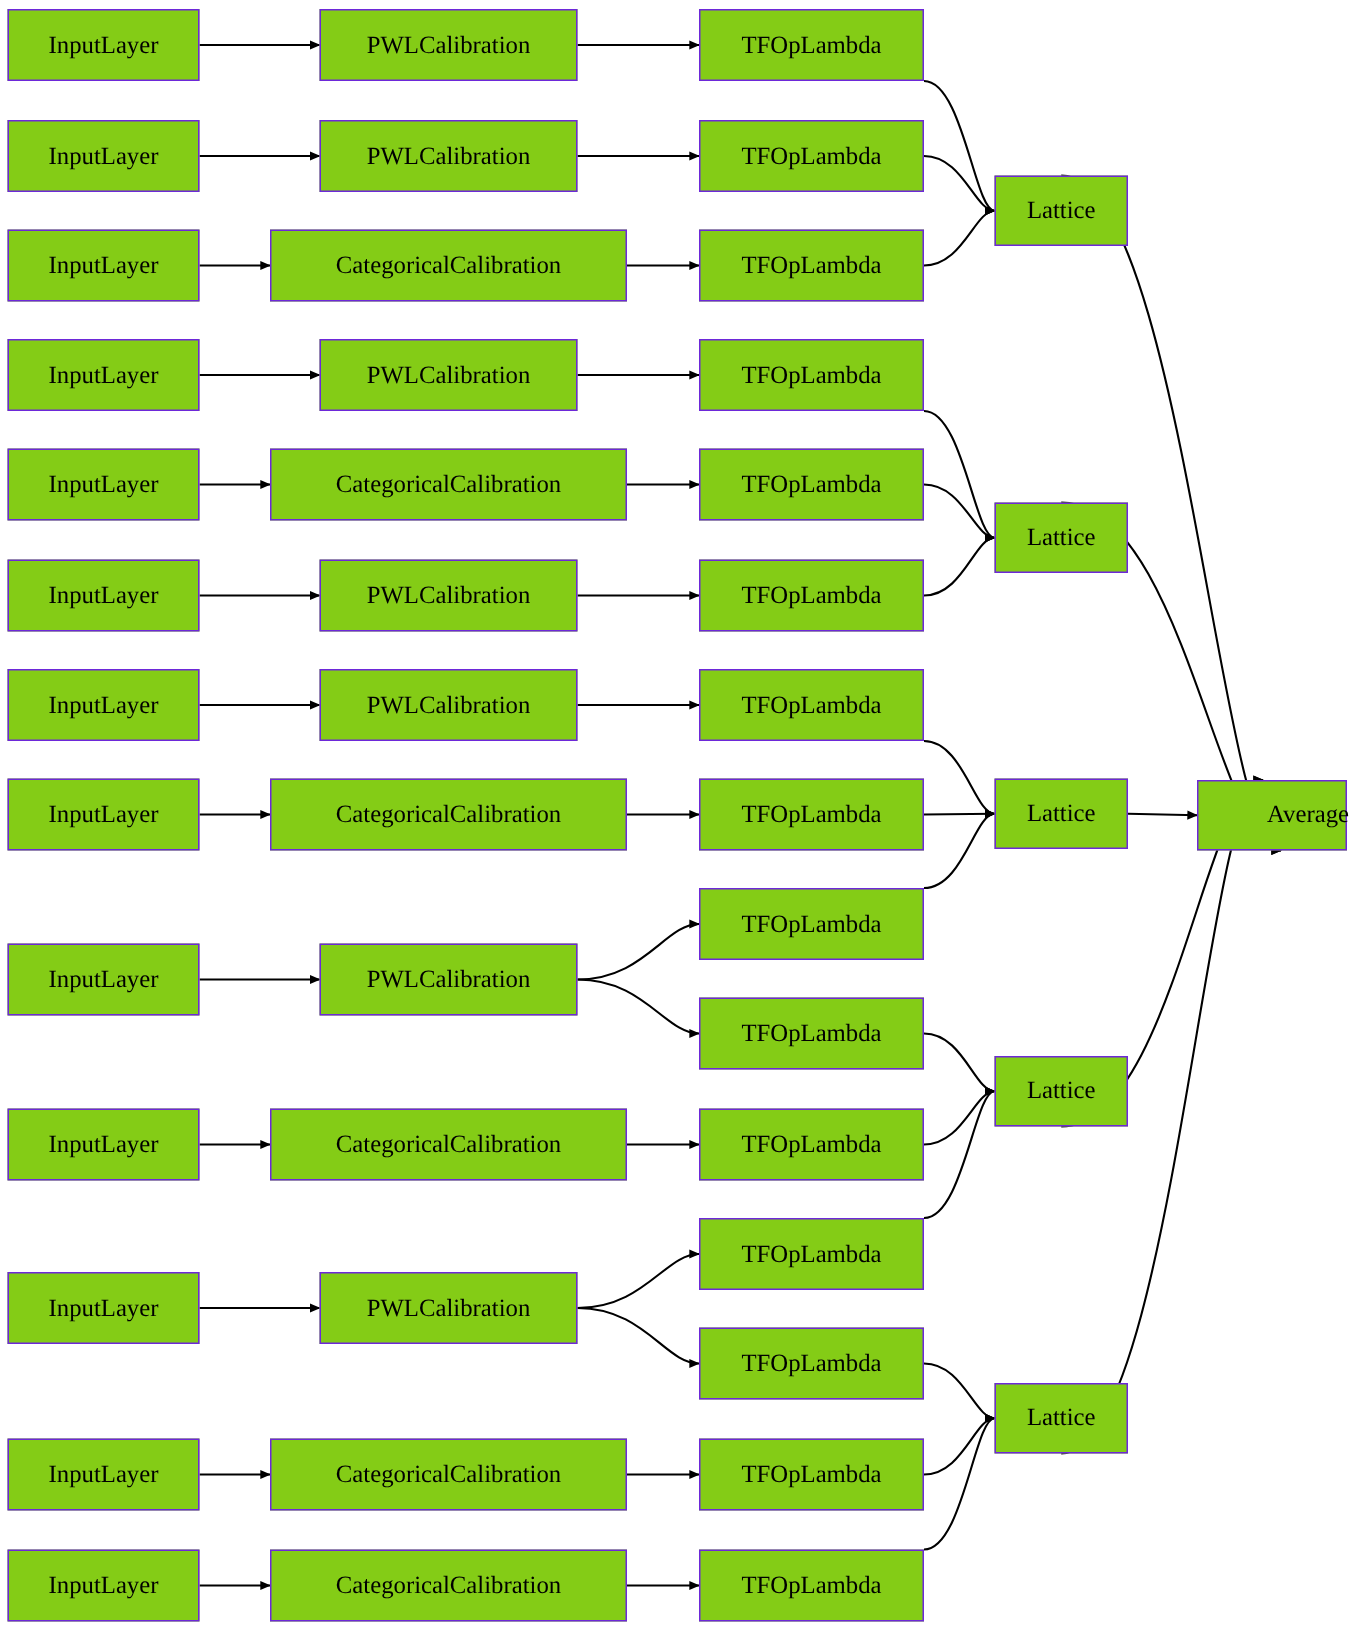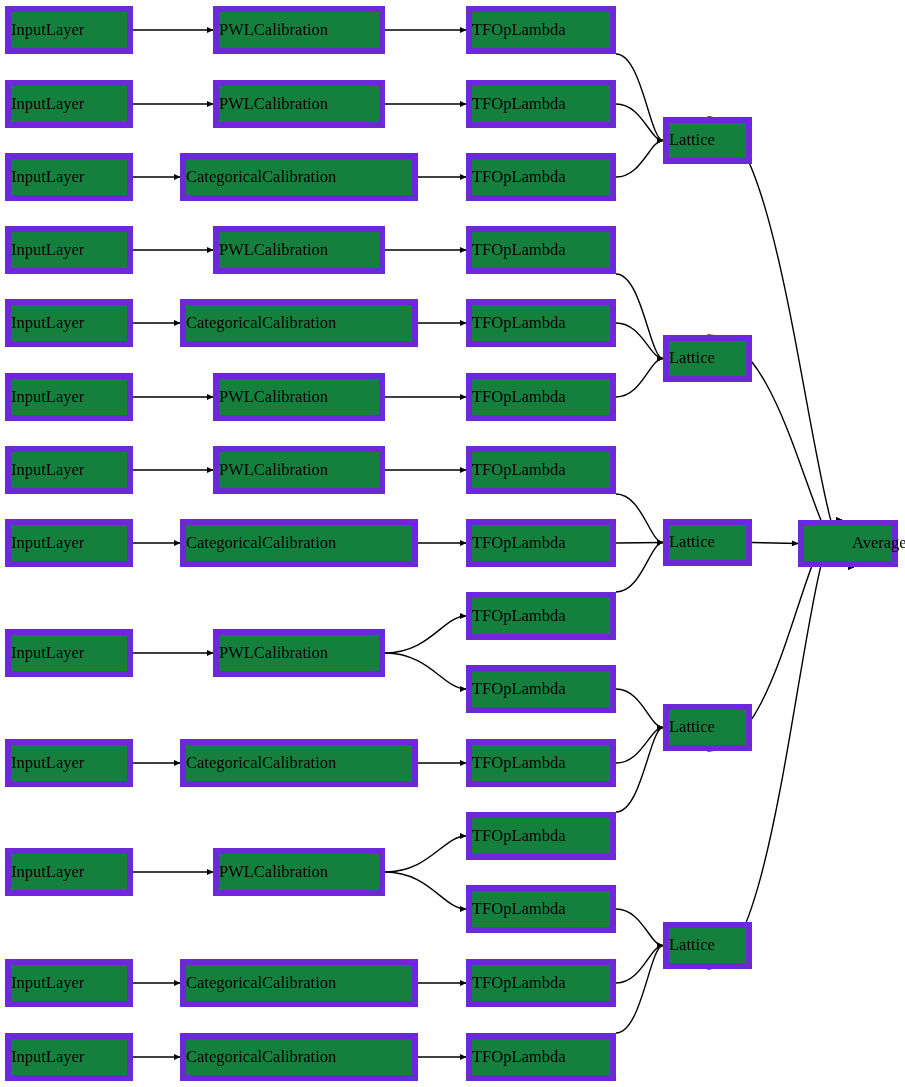--- a/index.html
+++ b/index.html
@@ -19,25 +19,25 @@
     position: absolute;
     left: 0;
     top: 0;
     width: 905px;
     height: 1087px;
     pointer-events: none;
   }
   .node {
     position: absolute;
     box-sizing: border-box;
-    background: #15803d;
-    border: 6px solid #6d28d9;
+    background: #84cc16;
+    border: 1px solid #6d28d9;
     display: flex;
     align-items: center;
-    justify-content: flex-start;
+    justify-content: center;
     font-size: 16.5px;
     color: #000000;
     line-height: 1;
     white-space: nowrap;
     z-index: 2;
   }
 </style>
 </head>
 <body>
 

